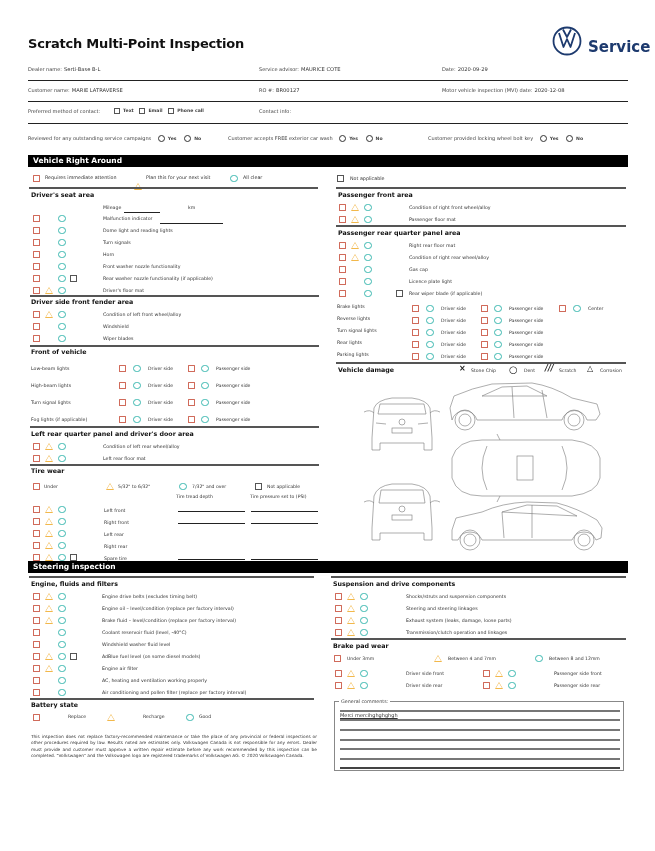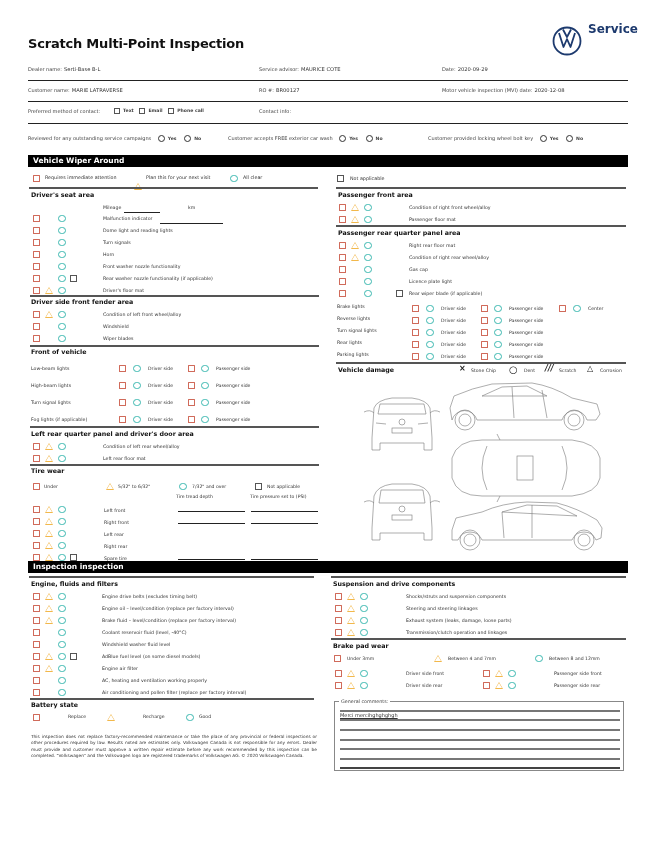--- a/index.html
+++ b/index.html
@@ -1,21 +1,21 @@
 <!DOCTYPE html>
 <html><head>
 <meta charset="utf-8">
 <style>
 *{box-sizing:border-box;margin:0;padding:0}
 html,body{width:655px;height:851px;background:#fff;overflow:hidden}
 body{font-family:"DejaVu Sans",sans-serif;color:#222;position:relative}
 .abs{position:absolute}
 .title{left:28px;top:36px;font-size:13px;font-weight:bold;color:#111;letter-spacing:-0.2px}
 .logo{left:552px;top:26px;width:30px;height:30px}
-.logo-text{left:588px;top:22px;font-size:12px;font-weight:bold;color:#1d3a6e}
+.logo-text{left:588px;top:38px;font-size:15px;font-weight:bold;color:#1d3a6e}
 .lbl{font-size:5px;color:#444;white-space:nowrap}
 .val{font-size:5.2px;color:#333;margin-left:2px}
 .hline{height:1.2px;background:#222}
 .cb{display:inline-block;width:6px;height:6px;border:0.8px solid #555;vertical-align:middle;margin-right:3px;background:#fff}
 .radio{display:inline-block;width:7px;height:7px;border:0.8px solid #333;border-radius:50%;vertical-align:middle;margin:0 3px}
 .yn{font-size:4.6px;font-weight:bold;vertical-align:middle}
 .bar{background:#000;color:#fff;font-size:7.5px;font-weight:bold;padding-left:5px;height:12px;line-height:12px}
 .sec-rule{height:2px;background:#555}
 .shead{font-size:6.3px;font-weight:bold;color:#111;white-space:nowrap}
 .r-sq{display:inline-block;width:6.5px;height:6.5px;border:0.9px solid #d06a5a;border-radius:0.5px}
@@ -71,21 +71,21 @@
   <span>Customer accepts FREE exterior car wash</span>
   <span class="radio" style="margin-left:5px"></span><span class="yn">Yes</span>
   <span class="radio" style="margin-left:6px"></span><span class="yn">No</span>
 </div>
 <div class="abs lbl" style="left:428px;top:135px">
   <span>Customer provided locking wheel bolt key</span>
   <span class="radio" style="margin-left:5px"></span><span class="yn">Yes</span>
   <span class="radio" style="margin-left:6px"></span><span class="yn">No</span>
 </div>
 
-<div class="abs bar" style="left:28px;top:155px;width:600px">Vehicle Wiper Around</div>
+<div class="abs bar" style="left:28px;top:155px;width:600px">Vehicle Right Around</div>
 
 <div class="abs" style="left:33px;top:174px;width:290px;height:9px">
   <span class="r-sq abs" style="left:0;top:1px"></span>
   <span class="legend-txt abs" style="left:12px;top:1px">Requires immediate attention</span>
   <span class="o-tri abs" style="left:101px;top:1px"></span>
   <span class="legend-txt abs" style="left:113px;top:1px">Plan this for your next visit</span>
   <span class="g-circ abs" style="left:197px;top:0.5px"></span>
   <span class="legend-txt abs" style="left:210px;top:1px">All clear</span>
 </div>
 <div class="abs" style="left:337px;top:174px">
@@ -407,21 +407,21 @@
       <path d="M100 152 L104 140 L130 134 Q150 125 175 124 L205 125 Q225 130 245 142 L250 150 L249 160 L244 162 A13 13 0 0 0 220 162 L130 162 A13 13 0 0 0 106 162 L100 162 Z"></path>
       <circle cx="118" cy="162" r="10"></circle>
         <circle cx="118" cy="162" r="6"></circle>
       <circle cx="232" cy="162" r="10"></circle>
         <circle cx="232" cy="162" r="6"></circle>
       <path d="M150 134 L175 127 L205 128 L225 138 Z M180 127 L180 160 M150 134 L152 160"></path>
     </g>
   </g>
 </svg>
 
-<div class="abs bar" style="left:28px;top:561px;width:600px">Inspection inspection</div>
+<div class="abs bar" style="left:28px;top:561px;width:600px">Steering inspection</div>
 <div class="abs sec-rule" style="left:29px;top:576px;width:285px"></div>
 <div class="abs sec-rule" style="left:331px;top:576px;width:295px"></div>
 
 <div id="left-tech">
     <div class="shead" style="position: absolute; left: 31px; top: 580px;">Engine, fluids and filters</div>
     <div class="row" style="position: absolute; left: 0px; top: 0px;">
       <span class="r-sq" style="position: absolute; left: 33px; top: 593px;"></span>
       <span class="o-tri" style="position: absolute; left: 45px; top: 593px;"></span>
       <span class="g-circ" style="position: absolute; left: 58px; top: 592.5px;"></span>
       <span class="item" style="position: absolute; left: 102px; top: 594px;">Engine drive belts (excludes timing belt)</span>

